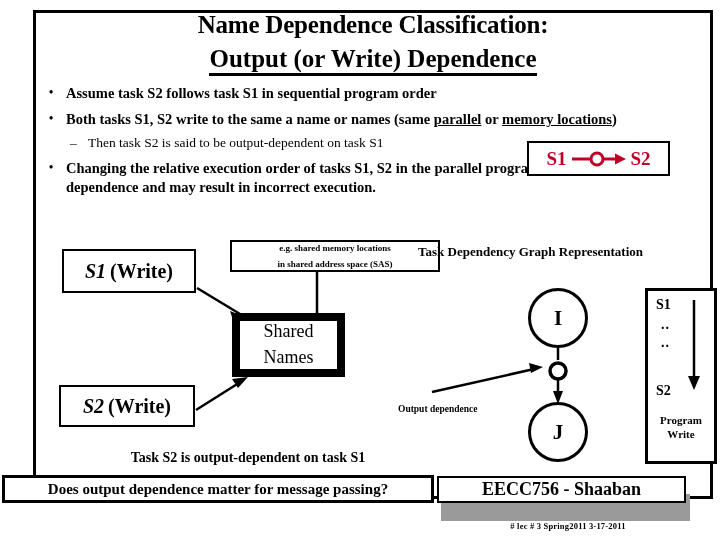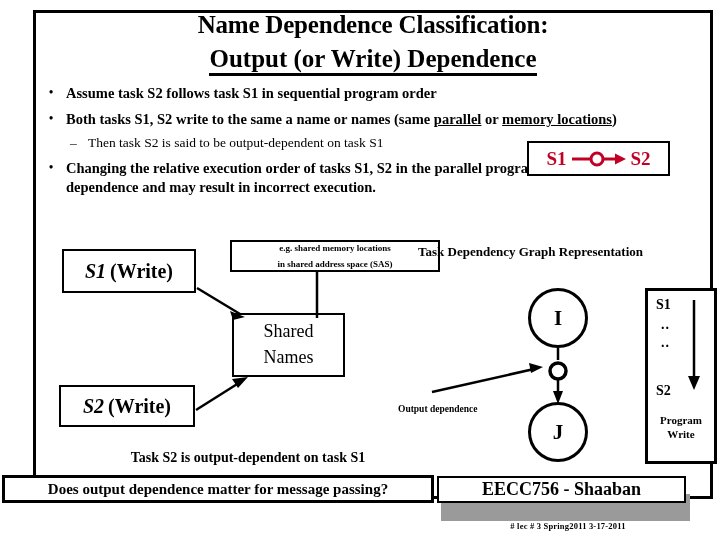--- a/index.html
+++ b/index.html
@@ -64,21 +64,21 @@
   .boxS2{
     position:absolute;left:59px;top:385px;width:136px;height:42px;
     border:2px solid #000;background:#fff;box-sizing:border-box;
     display:flex;align-items:center;justify-content:center;
     font-size:20px;font-weight:bold;white-space:nowrap;
   }
   .boxS1 i,.boxS2 i{font-style:italic;padding-right:4px;}
 
   .boxShared{
     position:absolute;left:232px;top:313px;width:113px;height:64px;
-    border:2px solid #000000;background:#fff;box-sizing:border-box;
+    border:8px solid #000000;background:#fff;box-sizing:border-box;
     display:flex;flex-direction:column;align-items:center;justify-content:center;
     font-size:18px;line-height:1.42;
   }
 
   .noteSAS{
     position:absolute;left:230px;top:240px;width:210px;height:32px;
     border:2px solid #000;background:#fff;box-sizing:border-box;
     display:flex;flex-direction:column;align-items:center;justify-content:space-between;
     font-size:9px;font-weight:bold;line-height:1.35;text-align:center;
   }

